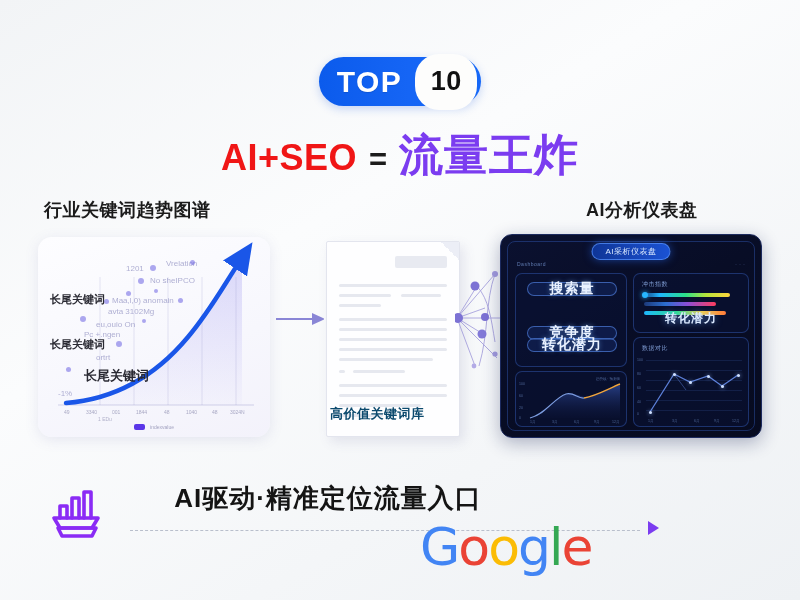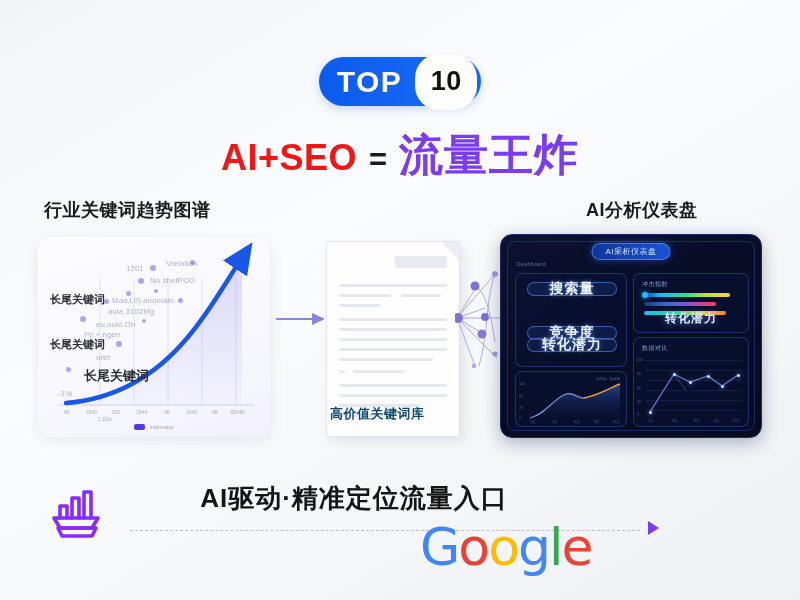--- a/index.html
+++ b/index.html
@@ -123,21 +123,21 @@
     font-size: 12px; font-weight: bold; color: #dbe9ff; letter-spacing: 1px;
     text-shadow: 0 0 7px rgba(110,170,255,.75);
   }
   .grid-ln { position: absolute; left: 12px; right: 6px; height: 1px; background: rgba(70,110,200,.18); }
   .mtick { position: absolute; font-size: 3.5px; color: rgba(130,165,230,.55); }
   .lpt { position: absolute; width: 3px; height: 3px; border-radius: 50%; background: #cfe0ff; box-shadow: 0 0 4px #8fb6ff; }
 
   
   .bottom-title {
     position: absolute; left: 0; top: 481px; width: 656px; text-align: center;
-    font-size: 26px; font-weight: bold; color: #141414; letter-spacing: 1px; margin-left: 26px;
+    font-size: 26px; font-weight: bold; color: #141414; letter-spacing: 1px;
   }
   .db-icon { position: absolute; left: 48px; top: 484px; }
   .dashline { position: absolute; left: 130px; top: 530px; width: 510px; height: 0; border-top: 1px dashed #b9bfcc; }
 
   .logos { position: absolute; left: 420px; top: 524px; display: flex; align-items: center; gap: 10px; }
   .baidu { display: flex; align-items: flex-end; }
   .baidu-cn { color: #e4221a; font-size: 40px; font-weight: bold; letter-spacing: -1px; line-height: .95; }
   .google { font-family: "DejaVu Sans", sans-serif; font-size: 52px; line-height: .9; letter-spacing: -2px; font-weight: normal; }
   .g-b { color: #4285f4; } .g-r { color: #ea4335; } .g-y { color: #fbbc05; } .g-g { color: #34a853; }
   .play-tri { position: absolute; left: 648px; top: 521px; width: 0; height: 0; border-left: 11px solid #7b3cf0; border-top: 7px solid transparent; border-bottom: 7px solid transparent; }

